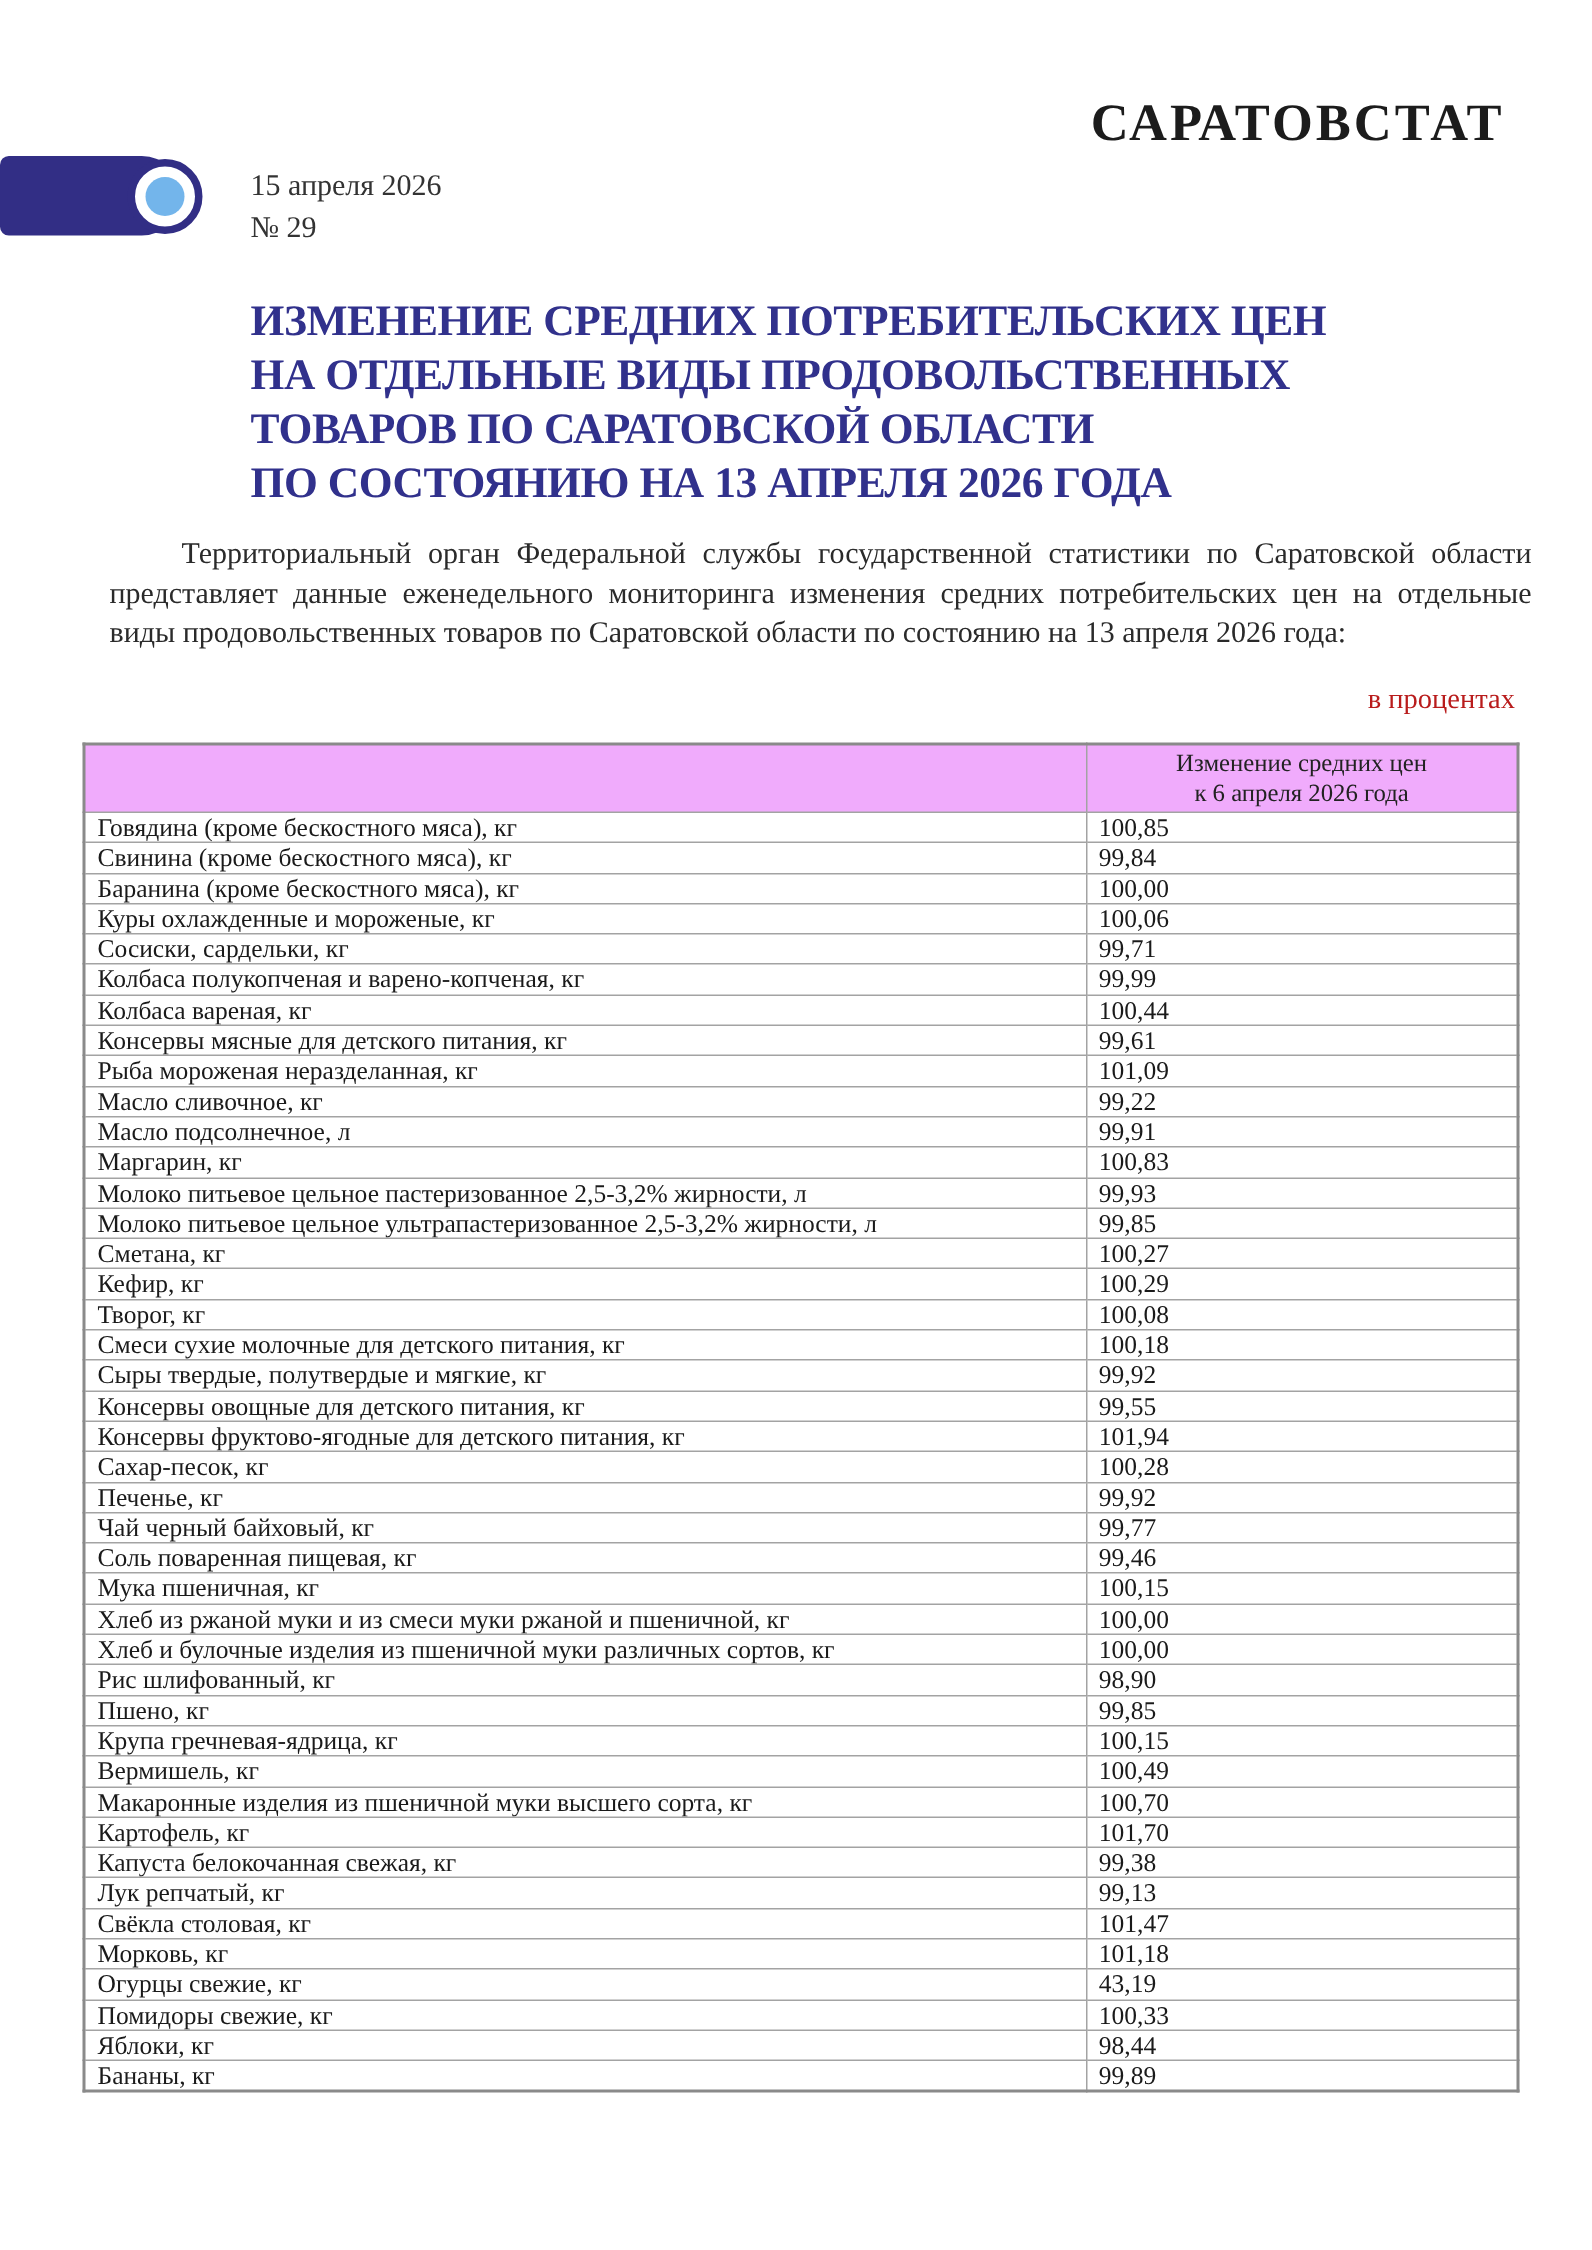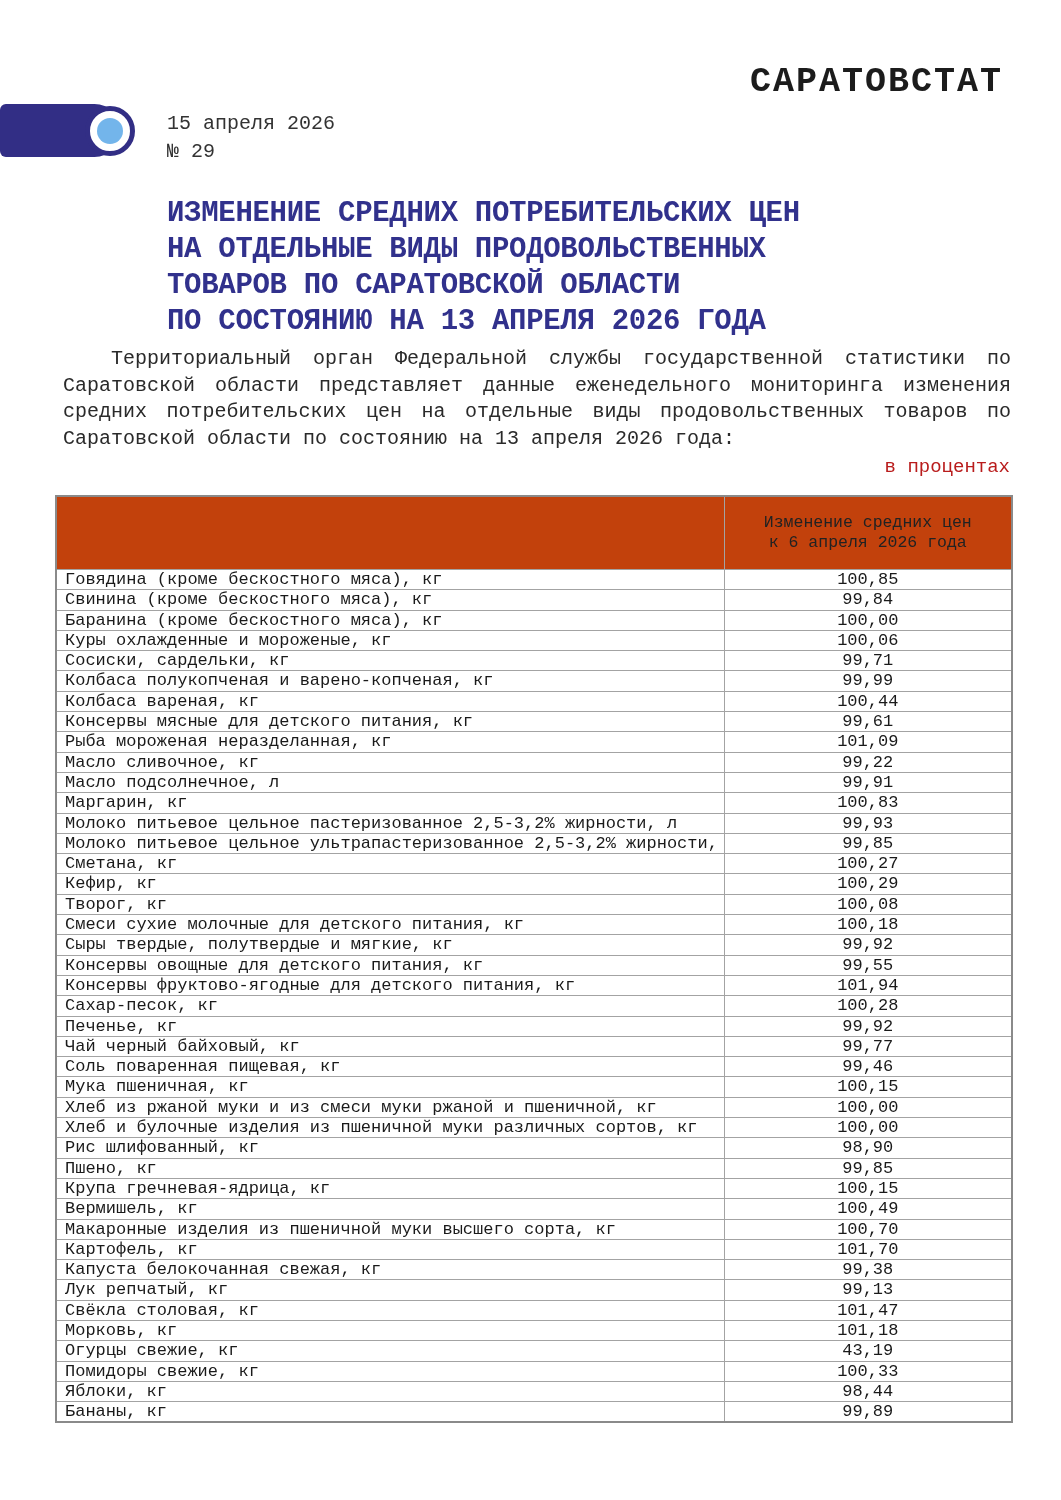--- a/index.html
+++ b/index.html
@@ -1,21 +1,21 @@
 <!DOCTYPE html>
 <html><head>
 <meta charset="utf-8">
 <style>
   html, body { margin: 0; padding: 0; background: #ffffff; }
   .page {
     position: relative;
     width: 1061px;
     height: 1500px;
     background: #ffffff;
-    font-family: Liberation Mono, monospace;
+    font-family: Liberation Serif, serif;
     overflow: hidden;
   }
   .brand {
     position: absolute;
     top: 62px;
     right: 58px;
     font-size: 35px;
     font-weight: bold;
     letter-spacing: 2px;
     color: #1c1c1c;
@@ -67,21 +67,21 @@
     font-weight: bold;
     letter-spacing: -0.3px;
     color: #31318c;
     white-space: pre-line;
   }
   .intro {
     position: absolute;
     left: 63px;
     top: 346px;
     width: 948px;
-    margin: 0;
+    margin: 10px;
     font-size: 20px;
     line-height: 26.5px;
     text-align: justify;
     text-indent: 48px;
     color: #2a2a2a;
   }
   .units {
     position: absolute;
     top: 456px;
     right: 51px;
@@ -97,41 +97,41 @@
     border: 2px solid #8a8a8a;
     table-layout: fixed;
   }
   .col-name  { width: 668px; }
   .col-value { width: 288px; }
   .price-table th, .price-table td {
     border: 1px solid #a3a3a3;
     box-sizing: border-box;
   }
   .price-table thead th {
-    background: #c2410c;
+    background: #f0abfc;
     height: 42px;
     font-weight: normal;
     font-size: 16.5px;
     line-height: 20px;
     color: #222222;
     text-align: center;
     vertical-align: middle;
     white-space: pre-line;
-    padding: 16px 6px;
+    padding: 2px 6px;
   }
   .price-table td {
     height: 19.3px;
     line-height: 19.3px;
     font-size: 17px;
     color: #1a1a1a;
     padding: 0 8px;
     overflow: hidden;
     white-space: nowrap;
   }
-  .value-cell { text-align: center; padding-right: 7px; }
+  .value-cell { text-align: left; padding-right: 7px; }
 </style>
 </head>
 <body>
 
 <div class="page">
 
   <div class="brand">САРАТОВСТАТ</div>
 
   <div>
     <div class="logo-bar"></div>

